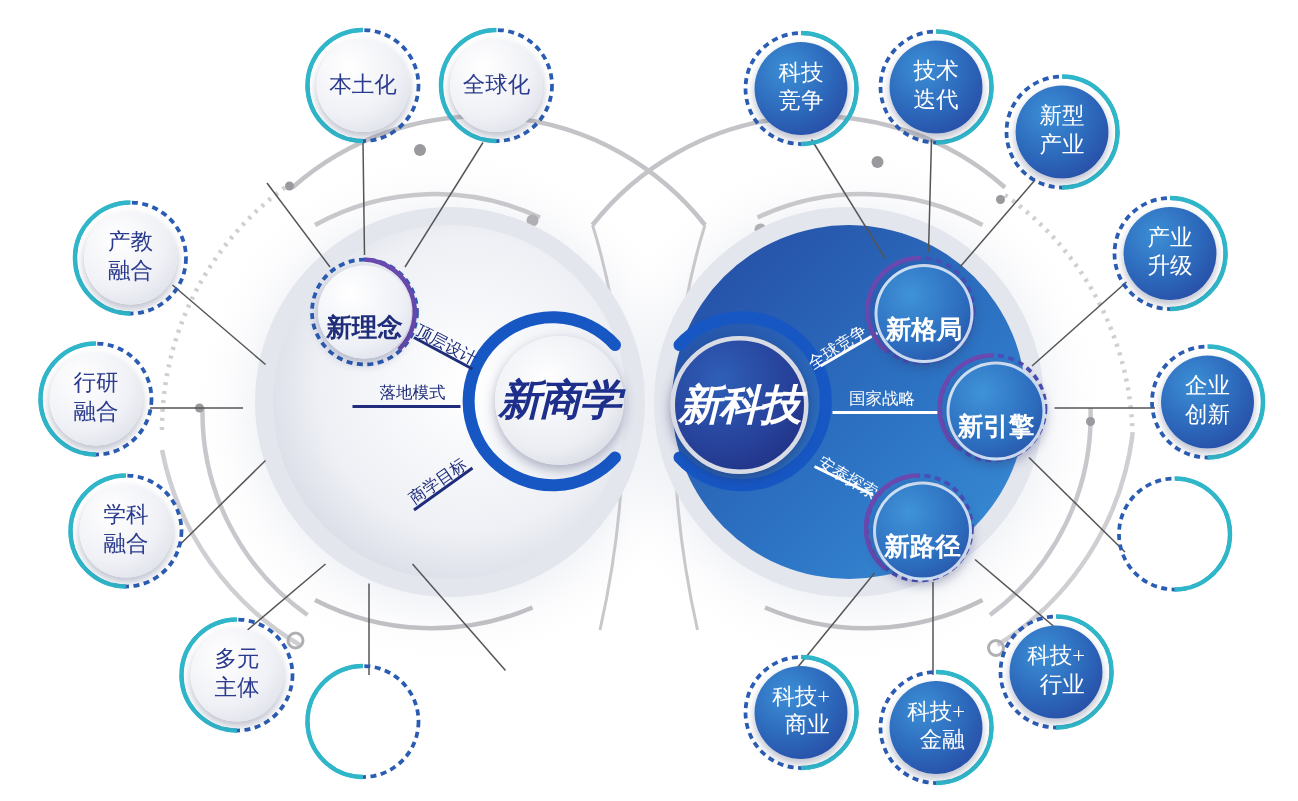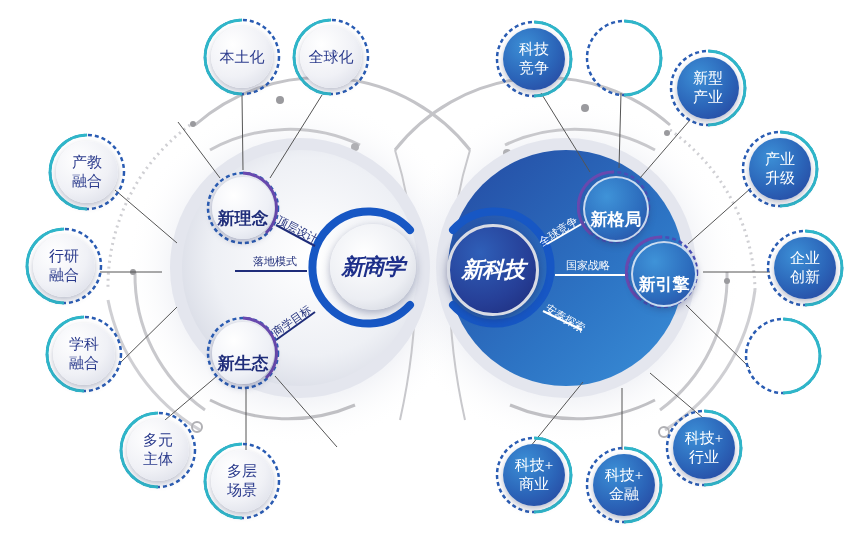--- a/index.html
+++ b/index.html
@@ -4,32 +4,32 @@
 <style>
   html,body{margin:0;padding:0;background:#ffffff;}
   body{width:865px;height:534px;position:relative;overflow:hidden;font-family:"DejaVu Sans","Liberation Sans",sans-serif;}
   #stage{position:absolute;left:0;top:0;width:865px;height:534px;}
   svg.bg{position:absolute;left:0;top:0;}
   .node{position:absolute;border-radius:50%;display:flex;align-items:center;justify-content:center;text-align:center;box-sizing:border-box;}
   .sat{width:78px;height:78px;}
   .sat .ring{position:absolute;inset:0;border-radius:50%;}
   .sat .face{position:absolute;left:8px;top:8px;width:62px;height:62px;border-radius:50%;display:flex;align-items:center;justify-content:center;box-shadow:0 3px 6px rgba(60,70,110,0.35);font-family:Liberation Serif, serif;}
   .sat.light .face{background:radial-gradient(circle at 35% 30%,#ffffff 0%,#f0f1f6 55%,#d6d9e4 100%);color:#2a3a8c;}
-  .sat.dark .face{background:radial-gradient(circle at 35% 30%,#3c8fd6 0%,#2b64b8 55%,#26409a 100%);color:#ffffff;}
+  .sat.dark .face{background:radial-gradient(circle at 35% 30%,#3c8fd6 0%,#2b64b8 55%,#26409a 100%);color:#ffffff;text-align:right;}
   .sat .lbl{font-size:15px;line-height:19px;font-weight:normal;white-space:pre-line;}
   .hub{width:74px;height:74px;}
   .hub .face{position:absolute;left:6px;top:6px;width:62px;height:62px;border-radius:50%;display:flex;align-items:center;justify-content:center;box-shadow:0 3px 7px rgba(40,50,100,0.35);}
   .hub.light .face{background:radial-gradient(circle at 35% 30%,#ffffff 0%,#eef0f6 60%,#d4d8e4 100%);color:#1f2d7a;}
   .hub.dark .face{background:radial-gradient(circle at 35% 30%,#3f93d8 0%,#2c6cbd 60%,#27489e 100%);color:#ffffff;border:2px solid rgba(255,255,255,0.75);}
   .hub .lbl{font-size:17px;font-weight:bold;margin-top:20px;}
   .core{width:110px;height:110px;}
   .core .face{position:absolute;left:12px;top:12px;width:86px;height:86px;border-radius:50%;display:flex;align-items:center;justify-content:center;}
   .core.light .face{background:radial-gradient(circle at 40% 35%,#ffffff 0%,#eceef3 60%,#c9cdd8 100%);color:#1d2f8a;box-shadow:0 3px 8px rgba(30,40,90,0.35);}
   .core.dark .face{background:radial-gradient(circle at 35% 30%,#2f5fb8 0%,#263f97 60%,#1d2a78 100%);color:#ffffff;box-shadow:0 3px 8px rgba(30,40,90,0.45);border:3px solid #d8dbe4;}
-  .core .lbl{font-size:22px;font-weight:bold;font-style:italic;letter-spacing:-1px;}
+  .core .lbl{font-size:28px;font-weight:bold;font-style:italic;letter-spacing:-1px;}
   .conn-label{position:absolute;font-size:11px;white-space:nowrap;transform-origin:left center;}
   .conn-label.light{color:#1f2d7a;}
   .conn-label.dark{color:#ffffff;}
 </style>
 </head>
 <body>
 
 <div id="stage">
   <svg class="bg" width="865" height="534" viewBox="0 0 865 534">
     <defs>
@@ -141,48 +141,48 @@
 
   <div class="node hub light" style="left:206px;top:171px;">
     <svg width="74" height="74" style="position:absolute;left:0;top:0">
         <circle cx="37" cy="37" r="35" fill="none" stroke="#2a5cb3" stroke-width="2.5" stroke-dasharray="4 3"></circle>
         <path d="M 37 2 A 35 35 0 0 1 60 62" fill="none" stroke="#6a4ab0" stroke-width="3"></path>
       </svg>
     <div class="face">
         <span class="lbl">新理念</span>
       </div>
   </div>
-  <div class="node hub light" style="left:206px;top:316px;">
-    <svg width="74" height="74" style="position:absolute;left:0;top:0">
-        <circle cx="37" cy="37" r="35" fill="none" stroke="#2a5cb3" stroke-width="2.5" stroke-dasharray="4 3"></circle>
-        <path d="M 37 2 A 35 35 0 0 1 60 62" fill="none" stroke="#6a4ab0" stroke-width="3"></path>
-      </svg>
-    <div class="face">
-        <span class="lbl">新生态</span>
-      </div>
-  </div>
 
   <div class="node hub dark" style="left:577px;top:170px;">
     <svg width="74" height="74" style="position:absolute;left:0;top:0">
         <circle cx="37" cy="37" r="35" fill="none" stroke="#4a4fb8" stroke-width="2.5" stroke-dasharray="4 3"></circle>
         <path d="M 14 64 A 35 35 0 0 1 37 2" fill="none" stroke="#6a4ab0" stroke-width="3"></path>
       </svg>
     <div class="face">
         <span class="lbl">新格局</span>
       </div>
   </div>
   <div class="node hub dark" style="left:625px;top:235px;">
     <svg width="74" height="74" style="position:absolute;left:0;top:0">
         <circle cx="37" cy="37" r="35" fill="none" stroke="#4a4fb8" stroke-width="2.5" stroke-dasharray="4 3"></circle>
         <path d="M 14 64 A 35 35 0 0 1 37 2" fill="none" stroke="#6a4ab0" stroke-width="3"></path>
       </svg>
     <div class="face">
         <span class="lbl">新引擎</span>
       </div>
   </div>
+  <div class="node hub dark" style="left:576px;top:315px;">
+    <svg width="74" height="74" style="position:absolute;left:0;top:0">
+        <circle cx="37" cy="37" r="35" fill="none" stroke="#4a4fb8" stroke-width="2.5" stroke-dasharray="4 3"></circle>
+        <path d="M 14 64 A 35 35 0 0 1 37 2" fill="none" stroke="#6a4ab0" stroke-width="3"></path>
+      </svg>
+    <div class="face">
+        <span class="lbl">新路径</span>
+      </div>
+  </div>
 
   <div class="node sat light" style="left:203px;top:18px;">
     <svg class="ring" width="78" height="78">
         <circle cx="39" cy="39" r="37" fill="none" stroke="#2a5cb3" stroke-width="2.5" stroke-dasharray="4 3"></circle>
         <path d="M 39 2 A 37 37 0 0 0 39 76" fill="none" stroke="#2fb6c9" stroke-width="3"></path>
       </svg>
     <div class="face">
         <span class="lbl">本土化</span>
       </div>
   </div>
@@ -233,41 +233,41 @@
     <div class="face">
         <span class="lbl">多元
 主体</span>
       </div>
   </div>
   <div class="node sat light" style="left:203px;top:442px;">
     <svg class="ring" width="78" height="78">
         <circle cx="39" cy="39" r="37" fill="none" stroke="#2a5cb3" stroke-width="2.5" stroke-dasharray="4 3"></circle>
         <path d="M 39 2 A 37 37 0 0 0 39 76" fill="none" stroke="#2fb6c9" stroke-width="3"></path>
       </svg>
-    <div class="face">
-        <span class="lbl">多层
-场景</span>
-      </div>
   </div>
 
   <div class="node sat dark" style="left:495px;top:20px;">
     <svg class="ring" width="78" height="78">
         <circle cx="39" cy="39" r="37" fill="none" stroke="#2a5cb3" stroke-width="2.5" stroke-dasharray="4 3"></circle>
         <path d="M 39 2 A 37 37 0 0 1 39 76" fill="none" stroke="#2fb6c9" stroke-width="3"></path>
       </svg>
     <div class="face">
         <span class="lbl">科技
 竞争</span>
       </div>
   </div>
   <div class="node sat dark" style="left:585px;top:19px;">
     <svg class="ring" width="78" height="78">
         <circle cx="39" cy="39" r="37" fill="none" stroke="#2a5cb3" stroke-width="2.5" stroke-dasharray="4 3"></circle>
         <path d="M 39 2 A 37 37 0 0 1 39 76" fill="none" stroke="#2fb6c9" stroke-width="3"></path>
       </svg>
+    <div class="face">
+        <span class="lbl">技术
+迭代</span>
+      </div>
   </div>
   <div class="node sat dark" style="left:669px;top:49px;">
     <svg class="ring" width="78" height="78">
         <circle cx="39" cy="39" r="37" fill="none" stroke="#2a5cb3" stroke-width="2.5" stroke-dasharray="4 3"></circle>
         <path d="M 39 2 A 37 37 0 0 1 39 76" fill="none" stroke="#2fb6c9" stroke-width="3"></path>
       </svg>
     <div class="face">
         <span class="lbl">新型
 产业</span>
       </div>

